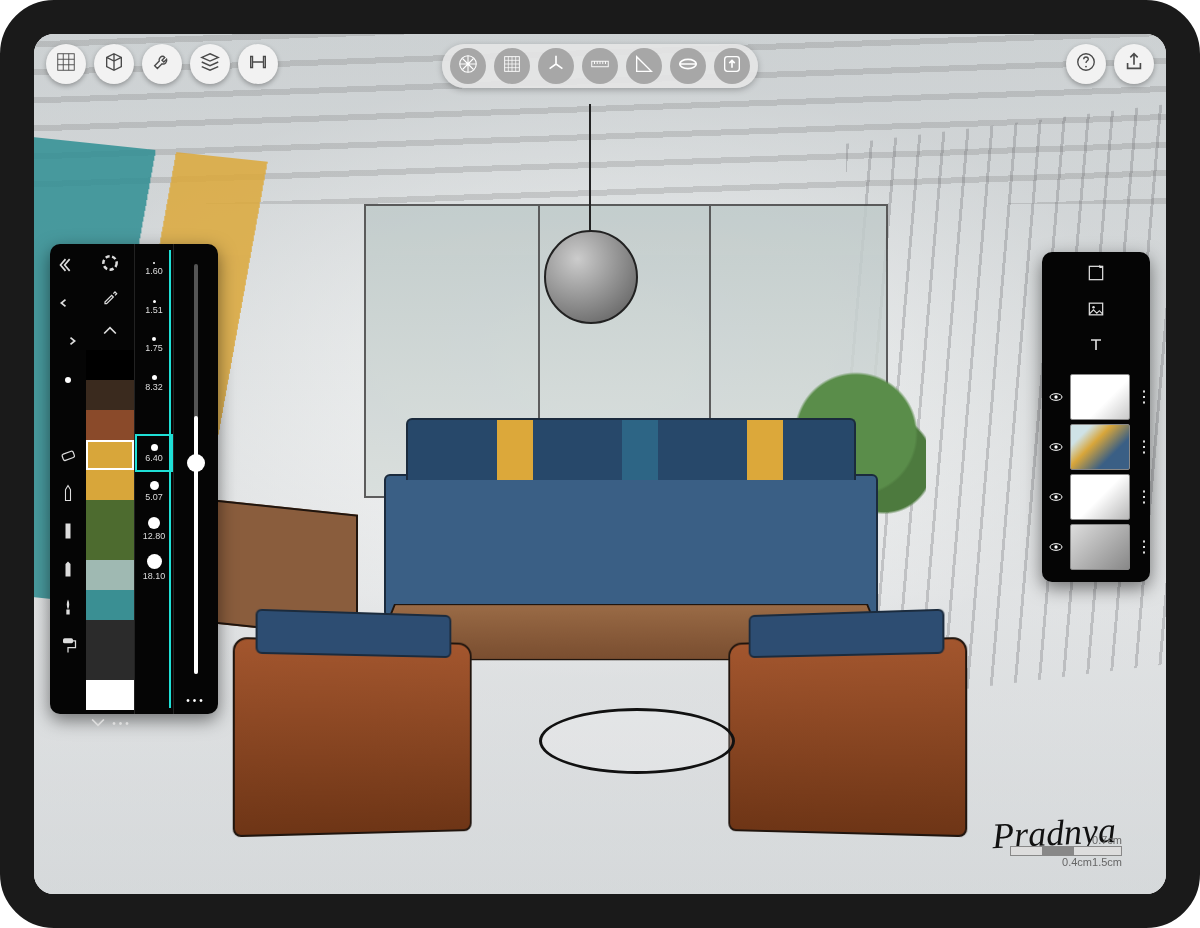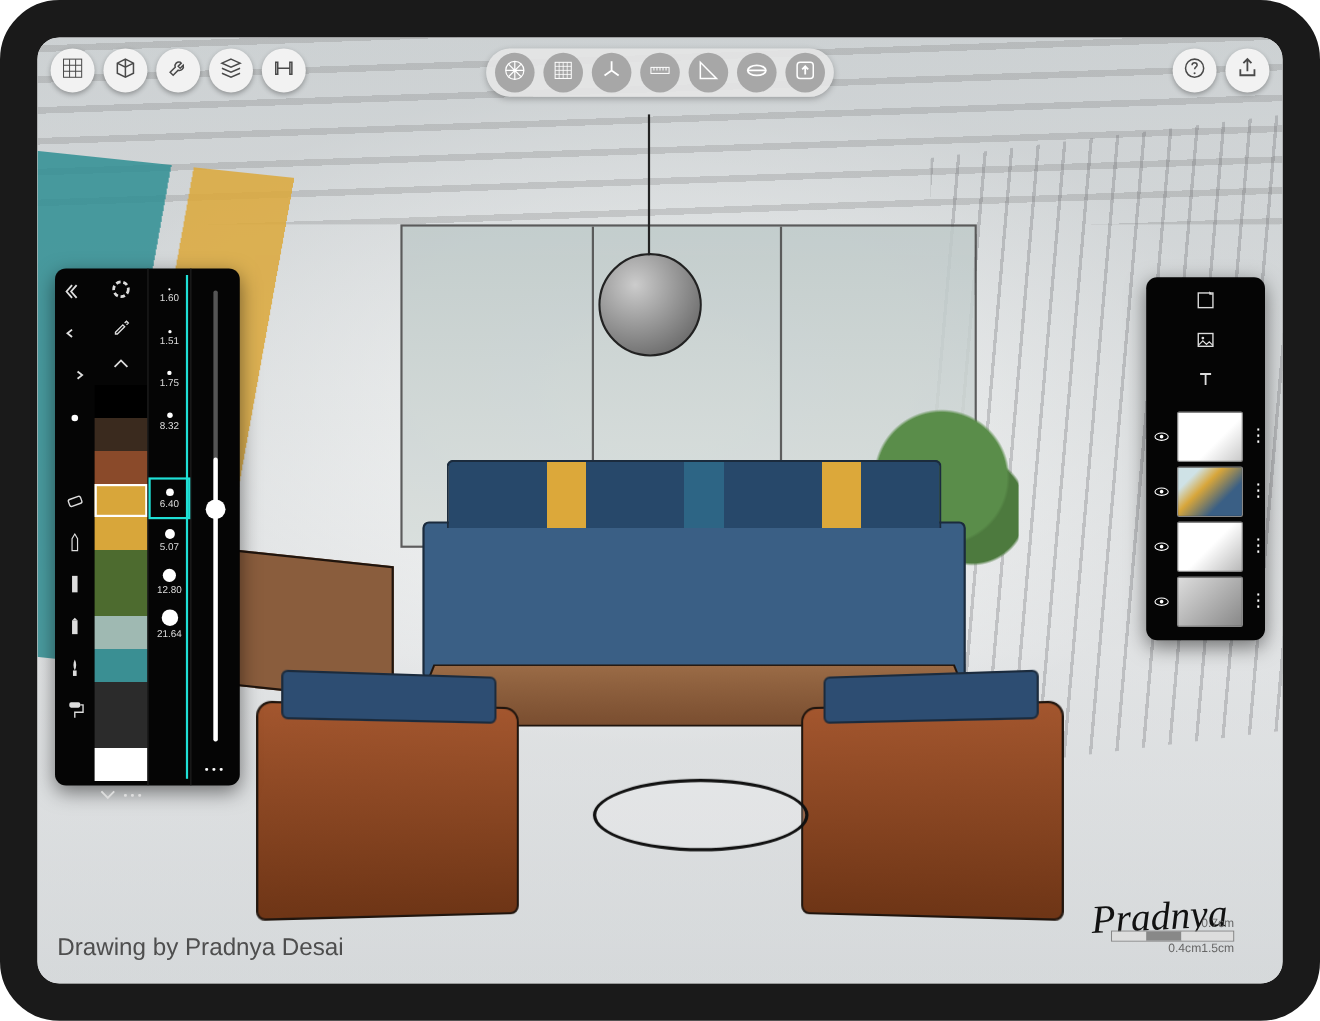--- a/index.html
+++ b/index.html
@@ -255,21 +255,20 @@
       <div class="credenza"></div>
       <div class="plant"></div>
       <div class="sofa"></div>
       <div class="table"></div>
       <div class="armchair left"></div>
       <div class="armchair right"></div>
       <div class="round-table"></div>
     </div>
 
     <div class="signature">Pradnya</div>
-    <div class="credit">Drawing by Pradnya Desai</div>
 
     <div class="scale">
       <div class="row">
           <span></span>
           <span>0.7cm</span>
         </div>
       <div class="bar">
           <div></div>
           <div></div>
           <div></div>
@@ -479,21 +478,21 @@
           <div class="size-row ">
      <span class="dot" style="width:9px;height:9px"></span>
      <span class="lbl">5.07</span>
    </div>
           <div class="size-row ">
      <span class="dot" style="width:12px;height:12px"></span>
      <span class="lbl">12.80</span>
    </div>
           <div class="size-row ">
      <span class="dot" style="width:15px;height:15px"></span>
-     <span class="lbl">21.64</span>
+     <span class="lbl">18.10</span>
    </div>
         </div>
       <div class="bp-col slider">
         <div class="opacity-track"></div>
         <div class="opacity-fill" id="op-fill" style="height: 55%;"></div>
         <div class="opacity-knob" id="op-knob" style="bottom: calc(42.9% + 40px);"></div>
         <div class="more-dots">•••</div>
       </div>
     </div>
 

